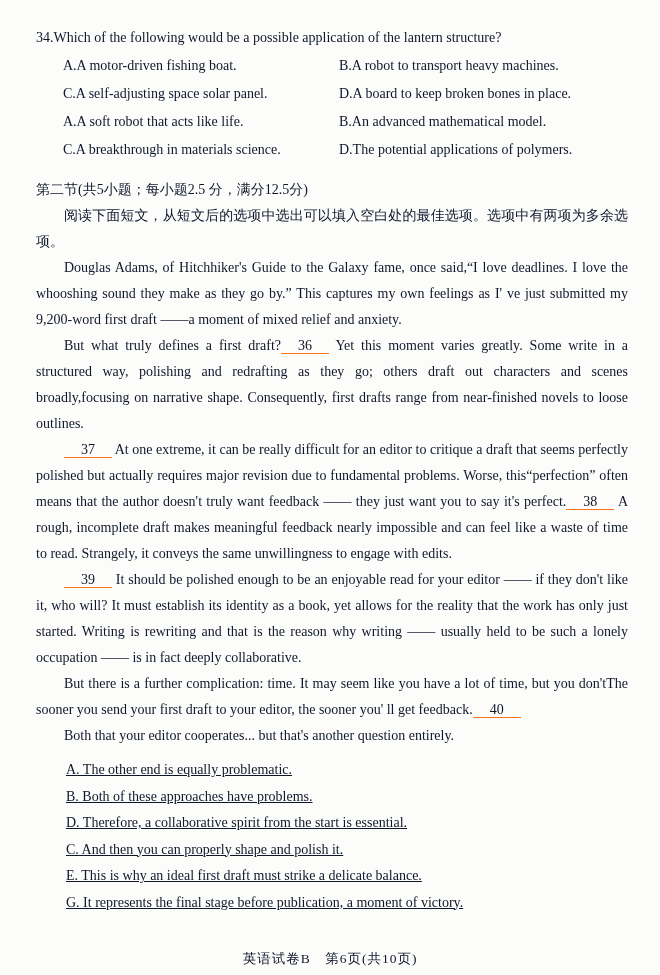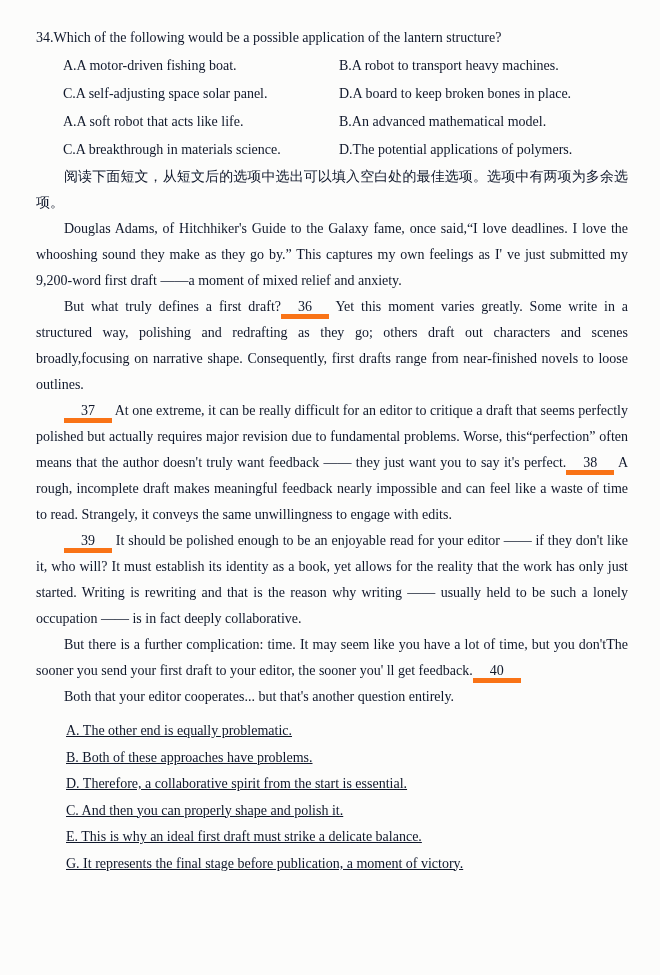--- a/index.html
+++ b/index.html
@@ -31,21 +31,21 @@
     text-align: justify;
     line-height: 26px;
   }
   p.body-para {
     margin: 0;
     text-indent: 2em;
     text-align: justify;
     line-height: 26px;
   }
   .blank {
-    border-bottom: 5px solid #f97316;
+    border-bottom: 1px solid #f97316;
     padding: 0 17px;
     white-space: nowrap;
   }
   .choices { margin-top: 8px; padding-left: 30px; text-decoration: underline; }
   .choice { line-height: 26.5px; }
   .page-footer {
     position: absolute;
     left: 0; right: 0; bottom: 7px;
     text-align: center;
     font-size: 13.5px;
@@ -69,33 +69,35 @@
 
   <div class="q-block">
     <div class="opts">
       <span class="opt">A.A soft robot that acts like life.</span>
       <span class="opt">B.An advanced mathematical model.</span>
       <span class="opt">C.A breakthrough in materials science.</span>
       <span class="opt">D.The potential applications of polymers.</span>
     </div>
   </div>
 
+  <div class="sec-header">第二节(共5小题；每小题2.5 分，满分12.5分)</div>
 
   <p class="cn-instr">阅读下面短文，从短文后的选项中选出可以填入空白处的最佳选项。选项中有两项为多余选项。</p>
 
   <p class="body-para">Douglas Adams, of Hitchhiker's Guide to the Galaxy fame, once said,“I love deadlines. I love the whooshing sound they make as they go by.” This captures my own feelings as I' ve just submitted my 9,200-word first draft ——a moment of mixed relief and anxiety.</p>
   <p class="body-para">But what truly defines a first draft?<span class="blank">36</span> Yet this moment varies greatly. Some write in a structured way, polishing and redrafting as they go; others draft out characters and scenes broadly,focusing on narrative shape. Consequently, first drafts range from near-finished novels to loose outlines.</p>
   <p class="body-para"><span class="blank">37</span> At one extreme, it can be really difficult for an editor to critique a draft that seems perfectly polished but actually requires major revision due to fundamental problems. Worse, this“perfection” often means that the author doesn't truly want feedback —— they just want you to say it's perfect.<span class="blank">38</span> A rough, incomplete draft makes meaningful feedback nearly impossible and can feel like a waste of time to read. Strangely, it conveys the same unwillingness to engage with edits.</p>
   <p class="body-para"><span class="blank">39</span> It should be polished enough to be an enjoyable read for your editor —— if they don't like it, who will? It must establish its identity as a book, yet allows for the reality that the work has only just started. Writing is rewriting and that is the reason why writing —— usually held to be such a lonely occupation —— is in fact deeply collaborative.</p>
   <p class="body-para">But there is a further complication: time. It may seem like you have a lot of time, but you don'tThe sooner you send your first draft to your editor, the sooner you' ll get feedback.<span class="blank">40</span></p>
   <p class="body-para">Both that your editor cooperates... but that's another question entirely.</p>
 
   <div class="choices">
     <div class="choice">A. The other end is equally problematic.</div>
     <div class="choice">B. Both of these approaches have problems.</div>
     <div class="choice">D. Therefore, a collaborative spirit from the start is essential.</div>
     <div class="choice">C. And then you can properly shape and polish it.</div>
     <div class="choice">E. This is why an ideal first draft must strike a delicate balance.</div>
     <div class="choice">G. It represents the final stage before publication, a moment of victory.</div>
   </div>
 
+  <div class="page-footer">英语试卷B　第6页(共10页)</div>
 
 </div>
 
 </body></html>

